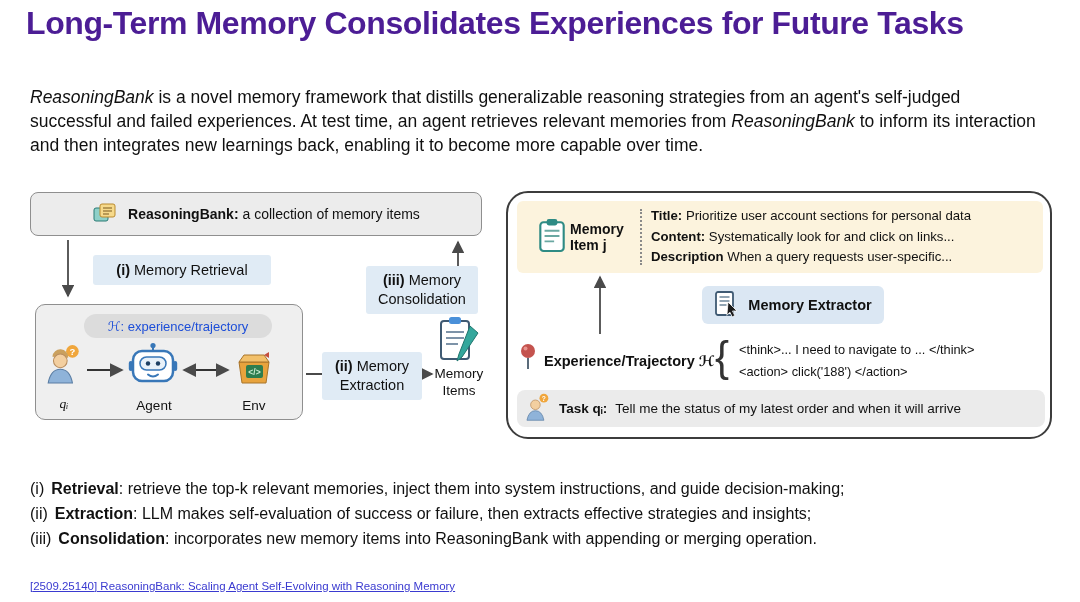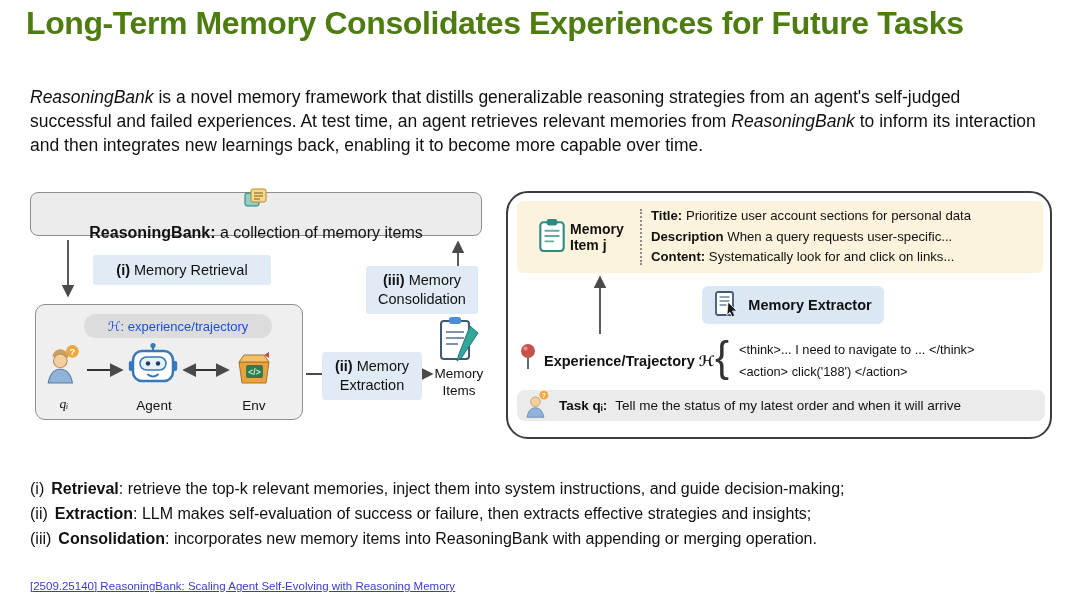--- a/index.html
+++ b/index.html
@@ -3,31 +3,31 @@
 <meta charset="utf-8">
 <style>
   * { margin:0; padding:0; box-sizing:border-box; }
   body { background:#fff; }
   .page {
     position:relative; width:1080px; height:602px; background:#ffffff;
     font-family:"Liberation Sans","DejaVu Sans",sans-serif; color:#111; overflow:hidden;
   }
   .title {
     position:absolute; left:26px; top:5px; right:2px;
-    font-size:32px; font-weight:bold; letter-spacing:-0.4px; white-space:nowrap; color:#4d7c0f;
+    font-size:32px; font-weight:bold; letter-spacing:-0.4px; white-space:nowrap; color:#4c1d95;
   }
   .intro {
     position:absolute; left:30px; top:85px; width:1014px;
     font-size:17.5px; line-height:1.38; color:#101010;
   }
   
   .bank-box {
     position:absolute; left:30px; top:192px; width:452px; height:44px;
     background:#ececec; border:1.5px solid #8f8f8f; border-radius:8px;
-    display:flex; align-items:center; justify-content:center; gap:10px; font-size:16px;flex-direction:column;
+    display:flex; align-items:center; justify-content:center; gap:10px; font-size:14px;
   }
   .blue-label {
     position:absolute; background:#e0ebf5; border-radius:3px;
     display:flex; align-items:center; justify-content:center; text-align:center;
     font-size:14.5px; line-height:1.3; padding:2px 4px;
   }
   .lbl-retrieval     { left:93px;  top:255px; width:178px; height:30px; }
   .lbl-consolidation { left:322px; top:266px; width:112px; height:48px;margin-left:44px; }
   .lbl-extraction    { left:322px; top:352px; width:100px; height:48px; }
   .exp-box {
@@ -56,21 +56,21 @@
   .mi-rows { font-size:13.2px; line-height:1.55; color:#111; }
   .extractor {
     position:absolute; left:194px; top:93px; width:182px; height:38px;
     background:#dbe7f3; border-radius:6px; display:flex; align-items:center; justify-content:center; gap:8px;
     font-size:14.5px; font-weight:bold;
   }
   .traj-label { position:absolute; left:36px; top:160px; font-size:14.5px; font-weight:bold; }
   .brace { position:absolute; left:207px; top:140px; font-size:42px; font-weight:200; color:#333; }
   .traj-line { position:absolute; left:231px; font-size:12.8px; color:#111; }
   .task-strip {
-    position:absolute; left:9px; top:197px; width:528px; height:31px;
+    position:absolute; left:9px; top:197px; width:528px; height:37px;
     background:#ebebeb; border-radius:8px; display:flex; align-items:center; gap:8px; padding:0 8px;
     font-size:13.5px;
   }
   
   .notes { position:absolute; left:30px; top:477px; width:1024px; font-size:16px; line-height:1.55; }
   .nnum { margin-right:7px; }
   .footer-link {
     position:absolute; left:30px; top:580px; font-size:11.5px;
     color:#3a3ad0; text-decoration:underline; cursor:pointer;
   }
@@ -153,22 +153,22 @@
         <svg width="28" height="34" viewBox="0 0 26 32">
           <rect x="2" y="4" width="22" height="27" rx="3" fill="#fff" stroke="#2e8b84" stroke-width="2"></rect>
           <rect x="8" y="1" width="10" height="6" rx="2" fill="#2e8b84"></rect>
           <path d="M6 12h14M6 17h14M6 22h9" stroke="#6aa8a2" stroke-width="1.8" fill="none"></path>
         </svg>
       </span>
       <div class="mi-label">Memory Item j</div>
       <div class="mi-divider"></div>
       <div class="mi-rows">
         <div><b>Title:</b><span> Prioritize user account sections for personal data</span></div>
+        <div><b>Content:</b><span> Systematically look for and click on links...</span></div>
         <div><b>Description</b><span> When a query requests user-specific...</span></div>
-        <div><b>Content:</b><span> Systematically look for and click on links...</span></div>
       </div>
     </div>
 
     <div class="extractor">
       <span>
         <svg width="26" height="28" viewBox="0 0 26 28">
           <rect x="2" y="2" width="17" height="23" rx="2" fill="#fff" stroke="#3f5a73" stroke-width="1.8"></rect>
           <path d="M5.5 7h10M5.5 11h10M5.5 15h7" stroke="#6d869b" stroke-width="1.6" fill="none"></path>
           <path d="M14 12 l9 9 h-4.5 l2.3 4.6 -2.6 1.3 -2.3 -4.6 -3 3 z" fill="#1c1c1c" stroke="#fff" stroke-width="0.8"></path>
         </svg>

